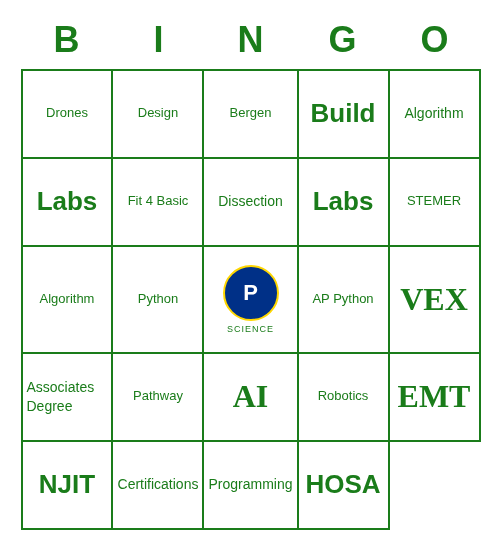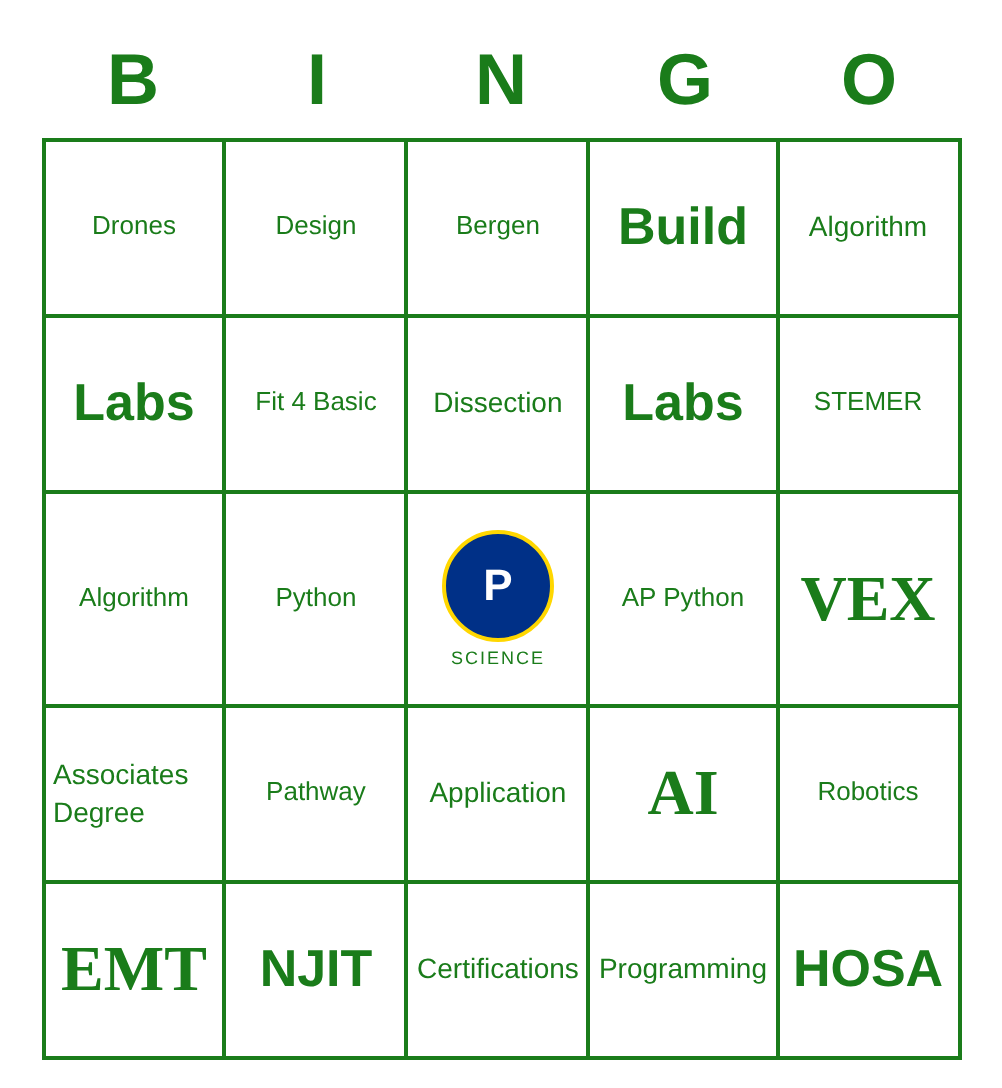--- a/index.html
+++ b/index.html
@@ -154,23 +154,20 @@
       <div class="bingo-cell">
         <span class="cell-text-xl">VEX</span>
       </div>
       <div class="bingo-cell">
         <span class="cell-text-sm">Associates Degree</span>
       </div>
       <div class="bingo-cell">
         <span class="cell-text">Pathway</span>
       </div>
       <div class="bingo-cell">
-        <span class="cell-text-sm">Application</span>
-      </div>
-      <div class="bingo-cell">
         <span class="cell-text-xl">AI</span>
       </div>
       <div class="bingo-cell">
         <span class="cell-text">Robotics</span>
       </div>
       <div class="bingo-cell">
         <span class="cell-text-xl">EMT</span>
       </div>
       <div class="bingo-cell">
         <span class="cell-text-lg">NJIT</span>

